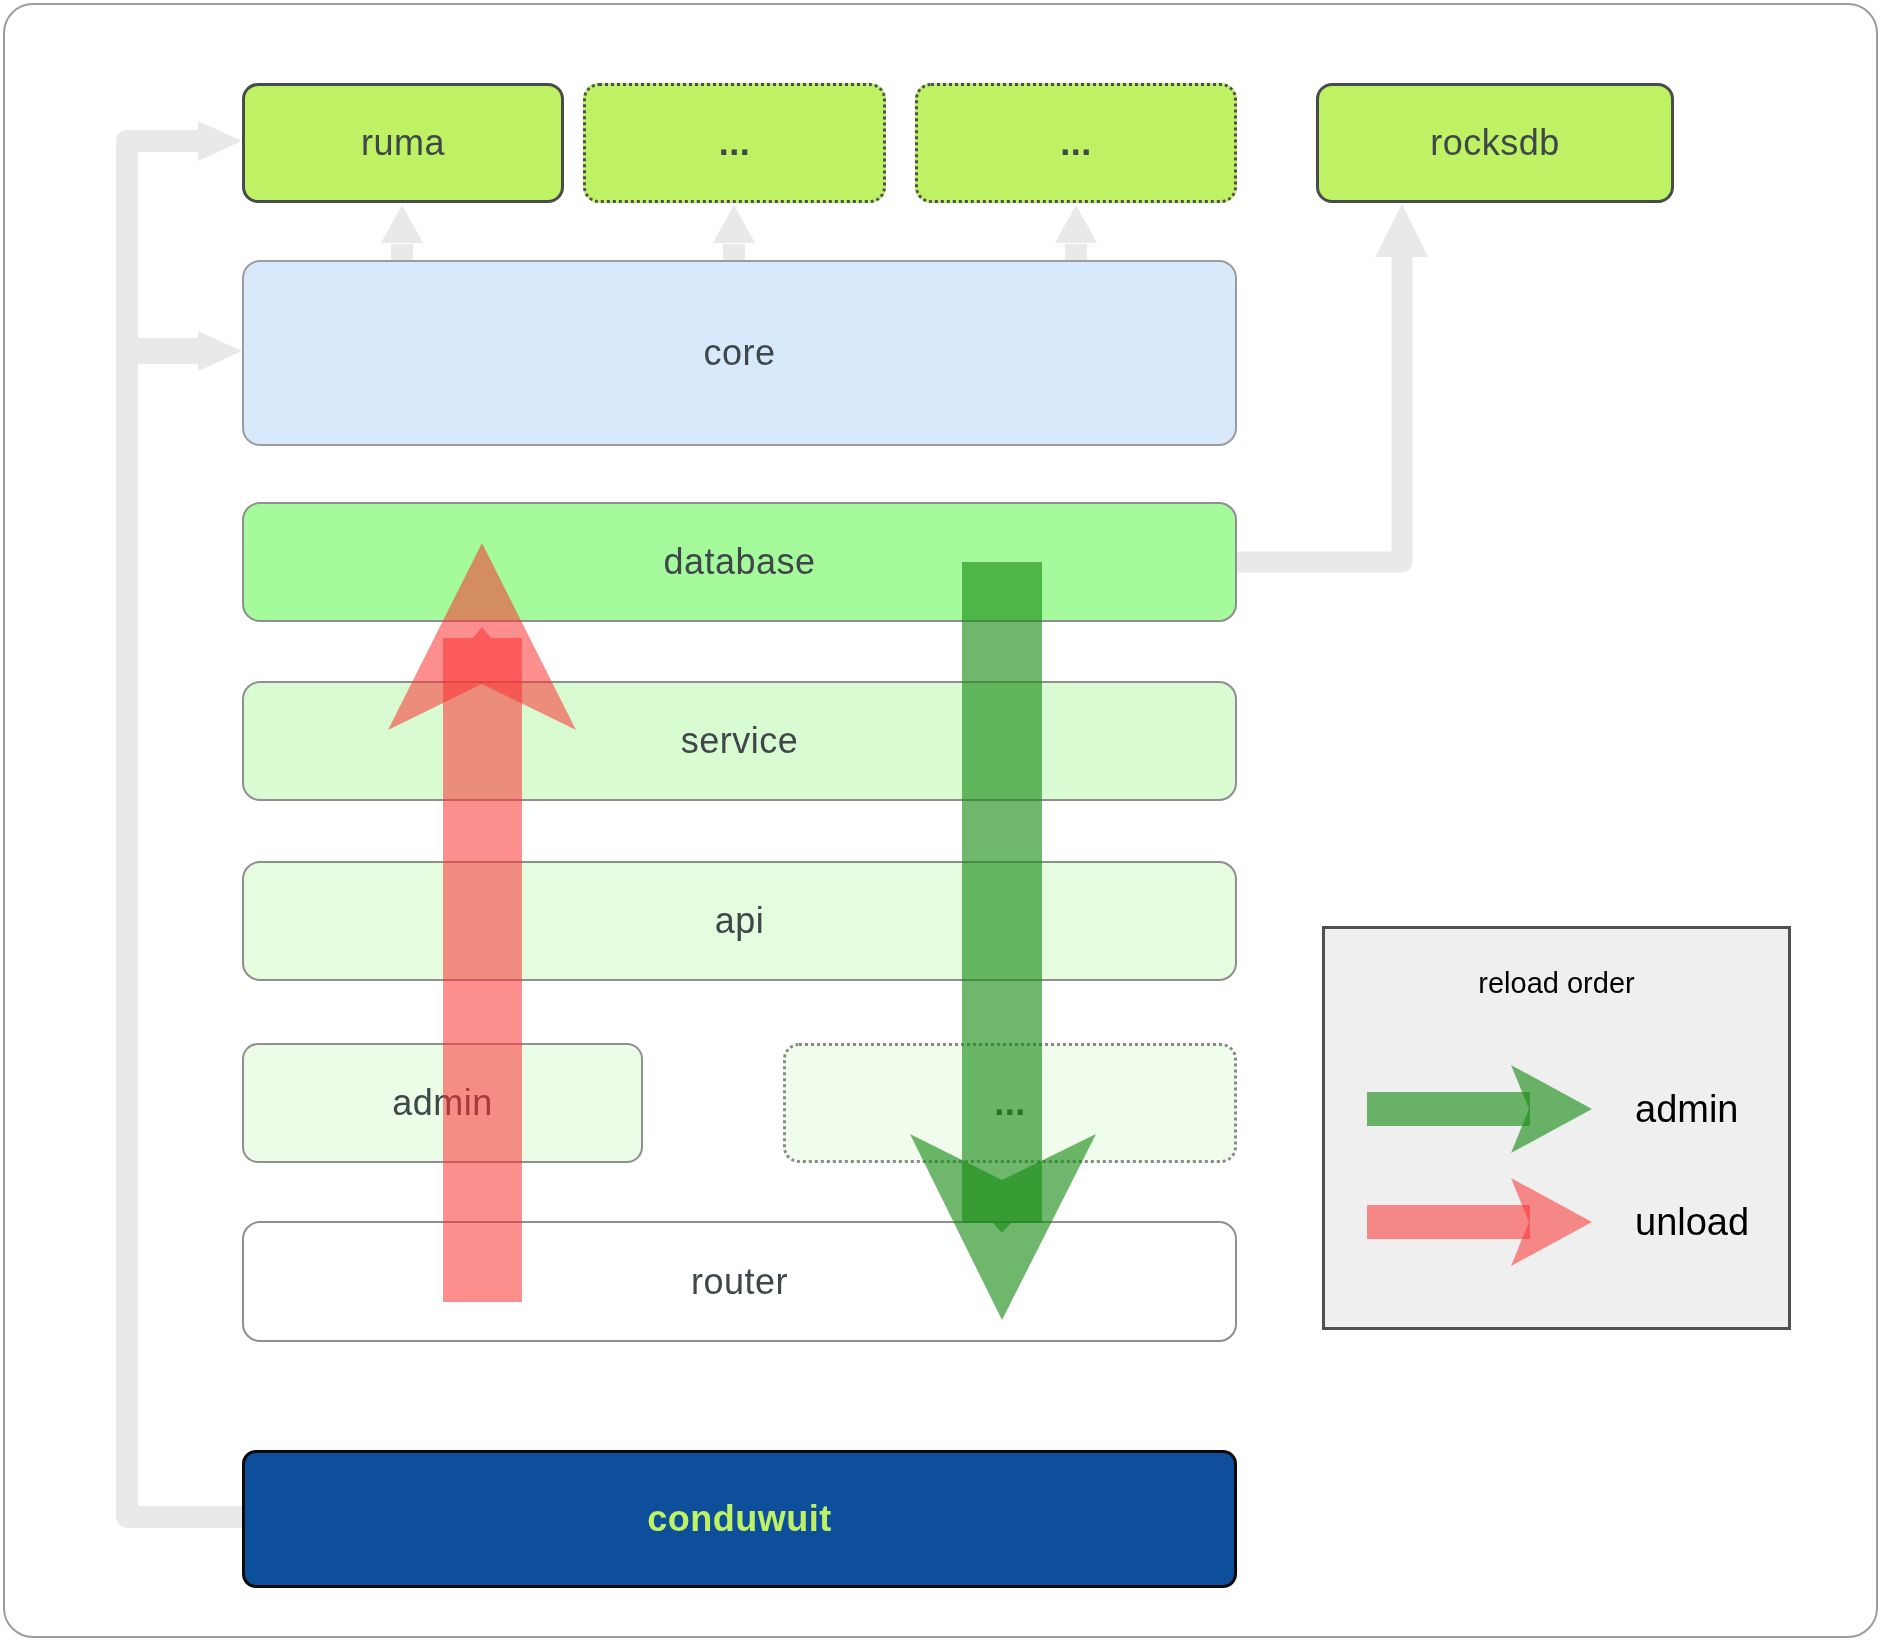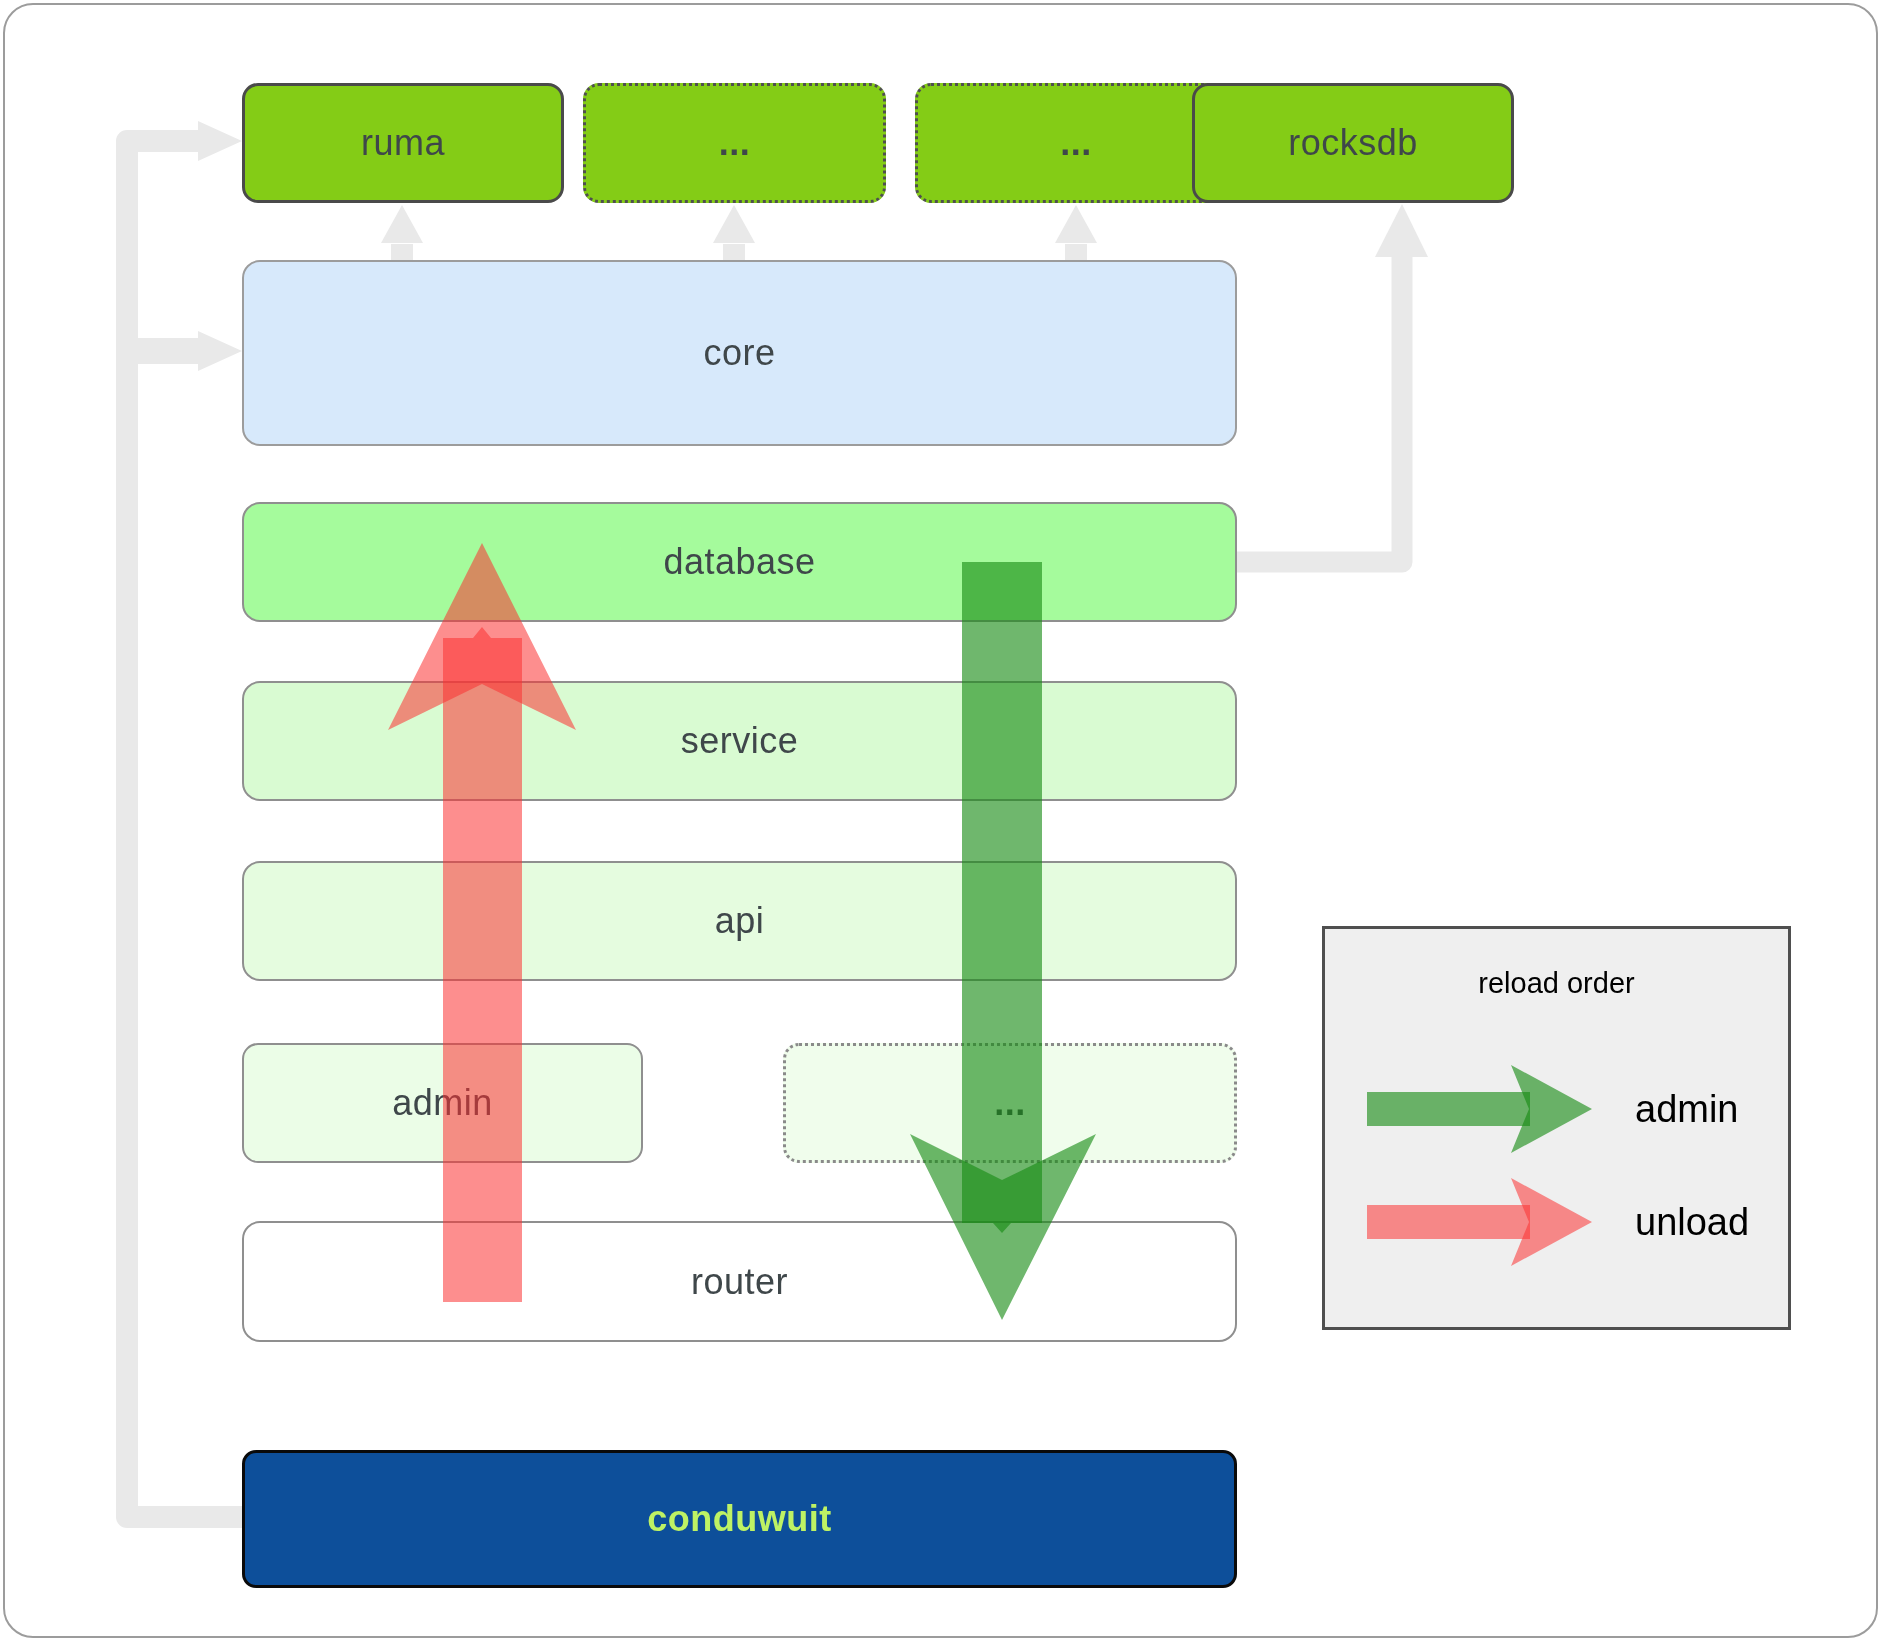--- a/index.html
+++ b/index.html
@@ -1,27 +1,27 @@
 <!DOCTYPE html>
 <html><head>
 <meta charset="utf-8">
 <style>
   html,body{margin:0;padding:0;background:#ffffff;font-family:"Liberation Sans",sans-serif;}
   #canvas{position:relative;width:1883px;height:1643px;background:#fff;overflow:hidden;}
   #frame{position:absolute;left:3px;top:3px;width:1875px;height:1635px;border:2px solid #9c9c9c;border-radius:30px;box-sizing:border-box;}
   svg.layer{position:absolute;left:0;top:0;width:1883px;height:1643px;pointer-events:none;}
   .box{position:absolute;display:flex;align-items:center;justify-content:center;box-sizing:border-box;
        font-size:36px;color:#3f474a;border-radius:18px;letter-spacing:0.5px;}
-  .dep{top:83px;height:120px;background:#84cc16;border:3px solid #4a4a4a;border-radius:16px;}
+  .dep{top:83px;height:120px;background:#bef264;border:3px solid #4a4a4a;border-radius:16px;}
   .dep.dotted{border:3px dotted #4f4f4f;}
   .dots{font-weight:bold;}
   #box-ruma{left:242px;width:322px;}
   #box-dep2{left:583px;width:303px;}
   #box-dep3{left:915px;width:322px;}
-  #box-rocksdb{left:1192px;width:322px;}
+  #box-rocksdb{left:1316px;width:358px;}
   #box-core{left:242px;top:260px;width:995px;height:186px;background:#d7e9fb;border:2.5px solid #9c9c9c;}
   #box-database{left:242px;top:502px;width:995px;height:120px;background:#a5fb9c;border:2.5px solid #8f8f8f;align-items:center;}
   #box-service{left:242px;top:681px;width:995px;height:120px;background:#d9fbd2;border:2.5px solid #8f8f8f;}
   #box-api{left:242px;top:861px;width:995px;height:120px;background:#e5fcdf;border:2.5px solid #8f8f8f;}
   #box-admin{left:242px;top:1043px;width:401px;height:120px;background:#ebfde7;border:2.5px solid #8f8f8f;border-radius:16px;}
   #box-more{left:783px;top:1043px;width:454px;height:120px;background:#f0fdec;border:3px dotted #8a8a8a;border-radius:16px;}
   #box-router{left:242px;top:1221px;width:995px;height:121px;background:#ffffff;border:2.5px solid #8f8f8f;}
   #box-conduwuit{left:242px;top:1450px;width:995px;height:138px;background:#0d4f9a;border:3px solid #0a0a0a;
                  border-radius:14px;color:#bef264;font-weight:bold;}
   #legend{position:absolute;left:1322px;top:926px;width:469px;height:404px;background:#efefef;

